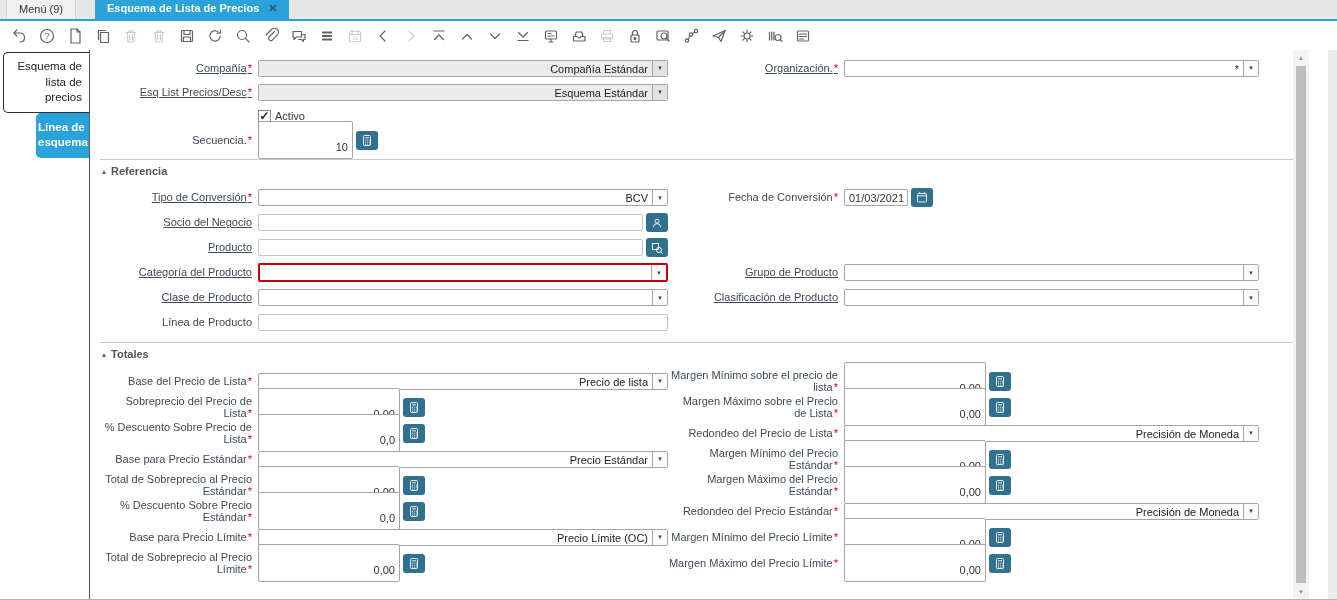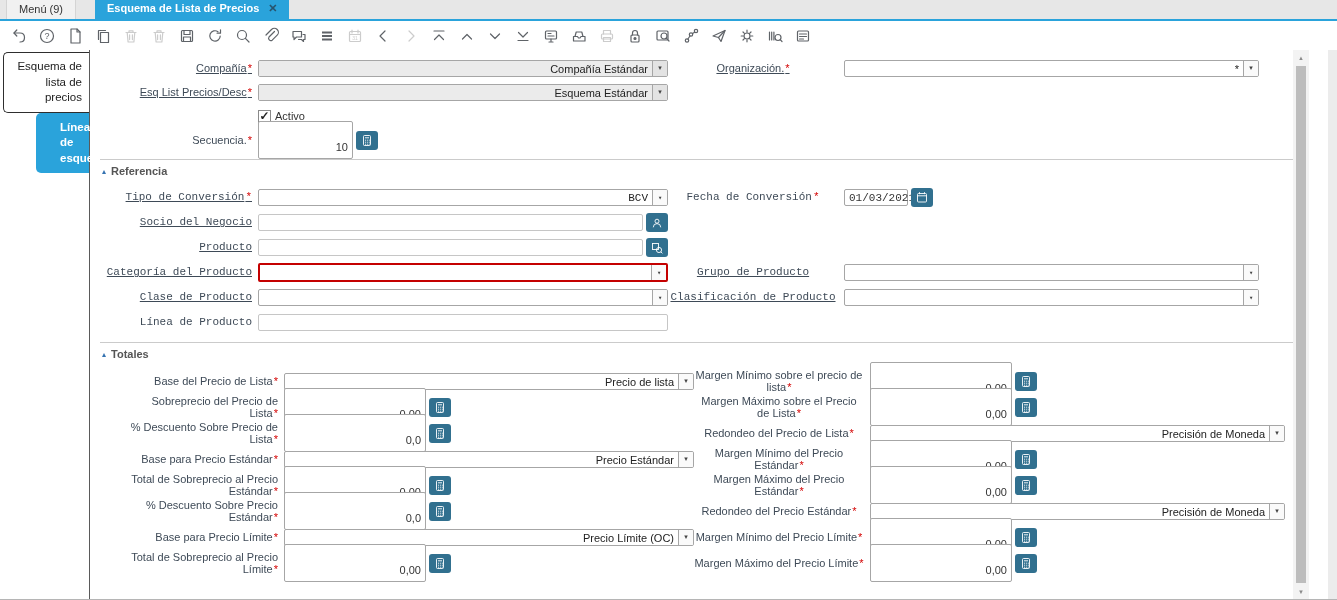--- a/index.html
+++ b/index.html
@@ -20,37 +20,37 @@
   .tbtn { width:18px; height:18px; display:flex; align-items:center; justify-content:center; color:#5F6368; }
   .tbtn.disabled { color:#CCCCCC; }
   .tbtn svg { display:block; }
 
   
   .main { display:flex; height:550px; border-bottom:1px solid #B5B5B5; }
   .sidebar { width:90px; flex:none; border-right:1px solid #5A5A5A; padding-top:2px; background:#fff; }
   .stab { border:1px solid #2E2E2E; border-right:none; border-radius:5px 0 0 5px; background:#fff;
     color:#222; font-size:11.5px; padding:6px 7px 6px 4px; text-align:right; margin-left:3px; line-height:1.35; }
   .stab.active { background:#2AA3DB; color:#fff; font-weight:bold; border:none; margin-left:36px;
-    text-align:left; padding:7px 24px; }
+    text-align:left; padding:7px 2px; }
 
   .content { flex:1; padding:6px 0 0 10px; overflow:hidden; }
 
   .rail { width:44px; flex:none; display:flex; }
   .vscroll { width:16px; background:#F3F3F3; display:flex; flex-direction:column; align-items:stretch; }
   .varrow { height:15px; display:flex; align-items:center; justify-content:center; font-size:6px; color:#8A8A8A; }
   .vthumb { flex:1; margin:1px 3px; background:#BDBDBD; }
   .railgap { flex:1; background:#fff; }
   .railedge { width:9px; background:#ECECEC; }
 
   
   .frow { display:flex; align-items:center; }
-  .h24 { height:24px; } .h25 { height:25px;font-family:Liberation Mono, monospace; } .h26 { height:26px;margin-left:26px; }
+  .h24 { height:24px; } .h25 { height:25px; } .h26 { height:26px; }
   .lblL { width:158px; flex:none; text-align:right; padding-right:6px; color:#3E4A57; line-height:1.12; }
   .fldL { width:410px; flex:none; display:flex; align-items:center; }
-  .lblR { width:176px; flex:none; text-align:center; padding-right:6px; color:#3E4A57; line-height:1.12; }
+  .lblR { width:176px; flex:none; text-align:right; padding-right:6px; color:#3E4A57; line-height:1.12; }
   .fldR { width:415px; flex:none; display:flex; align-items:center; }
   .link { text-decoration:underline; }
   .req { color:#D40000; margin-left:1px; }
 
   .combo { flex:1; height:17px; border:1px solid #A6A6A6; border-radius:2px; background:#fff;
     display:flex; align-items:stretch; overflow:hidden; }
   .combo-val { flex:1; padding:1px 4px; white-space:nowrap; overflow:hidden; color:#222; line-height:14px;text-align:right; }
   .combo-btn { width:15px; flex:none; border-left:1px solid #A6A6A6; background:#FAFAFA;
     display:flex; align-items:center; justify-content:center; font-size:7px; color:#444; }
   .combo.ro .combo-val { background:#EBEBEB; }

